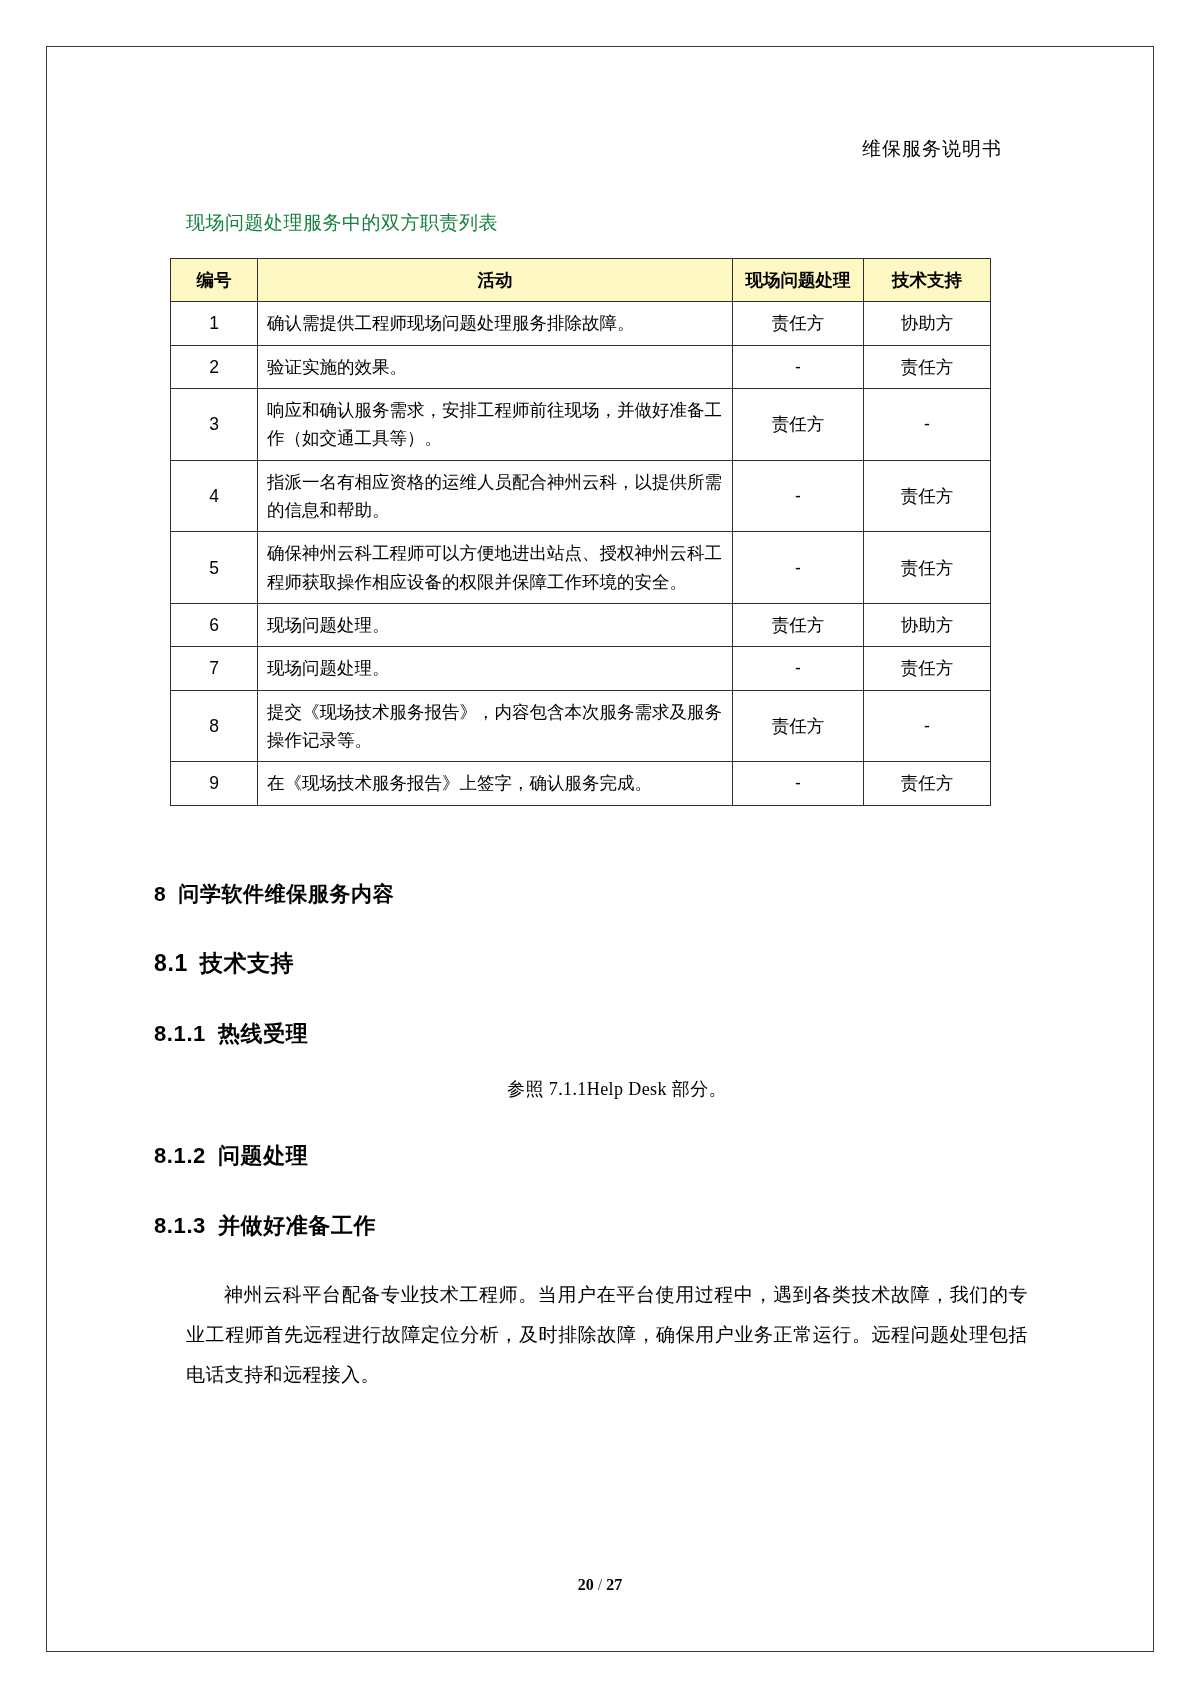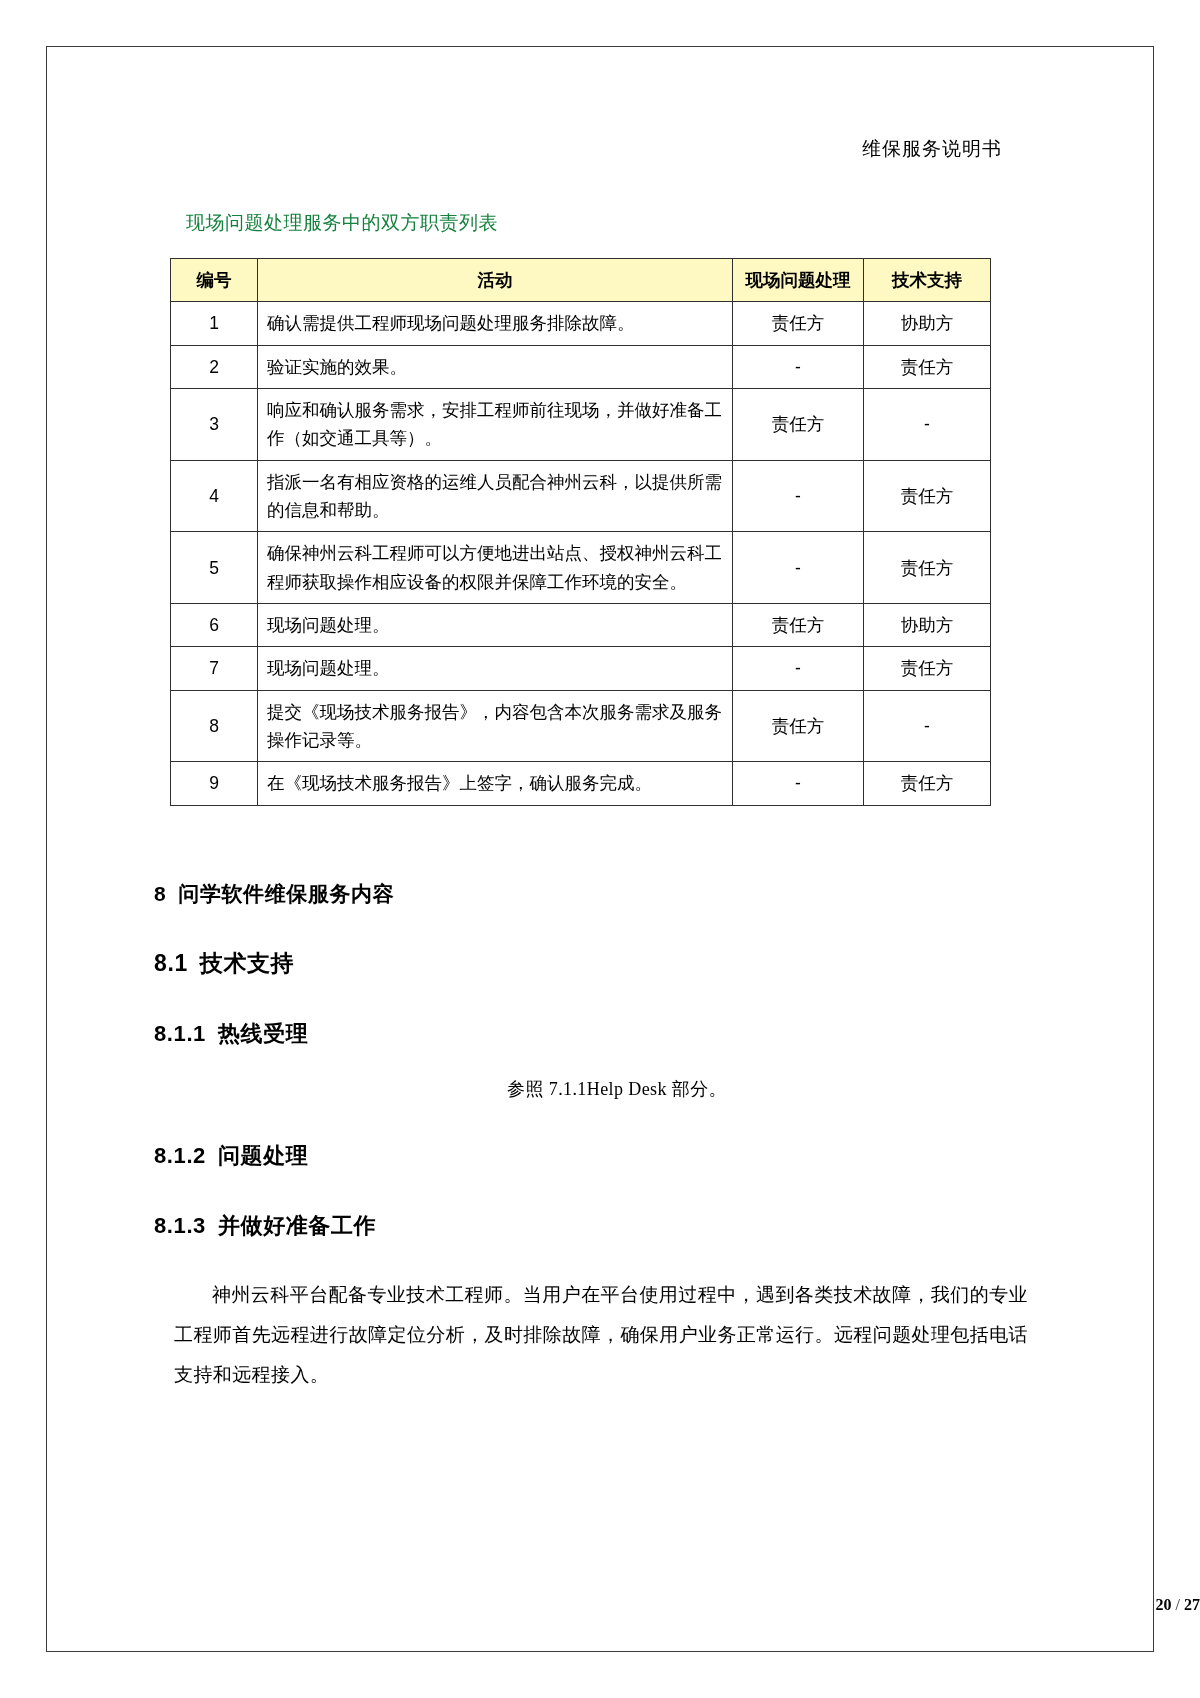--- a/index.html
+++ b/index.html
@@ -104,31 +104,31 @@
   p.body-ref {
     font-family: "Liberation Serif", serif;
     font-size: 18px;
     margin: 28px 0 0 36px;
     letter-spacing: 0.4px;
     text-align: center;
   }
   p.para {
     font-size: 19px;
     line-height: 2.12;
-    margin: 34px 0 0 4px;
+    margin: 34px 0 0 16px;
     text-indent: 38px;
     letter-spacing: 0.4px;
     text-align: justify;
   }
   .footer {
     position: absolute;
-    bottom: 84px;
+    bottom: 104px;
     left: 0;
     right: 0;
-    text-align: right;
+    text-align: center;
     font-family: "Liberation Serif", serif;
     font-size: 16px;
   }
   .footer .pg { font-weight: bold; }
   .footer .sep { margin: 0 4px; color: #333; }
 </style>
 </head>
 <body>
 
 <div class="page">

